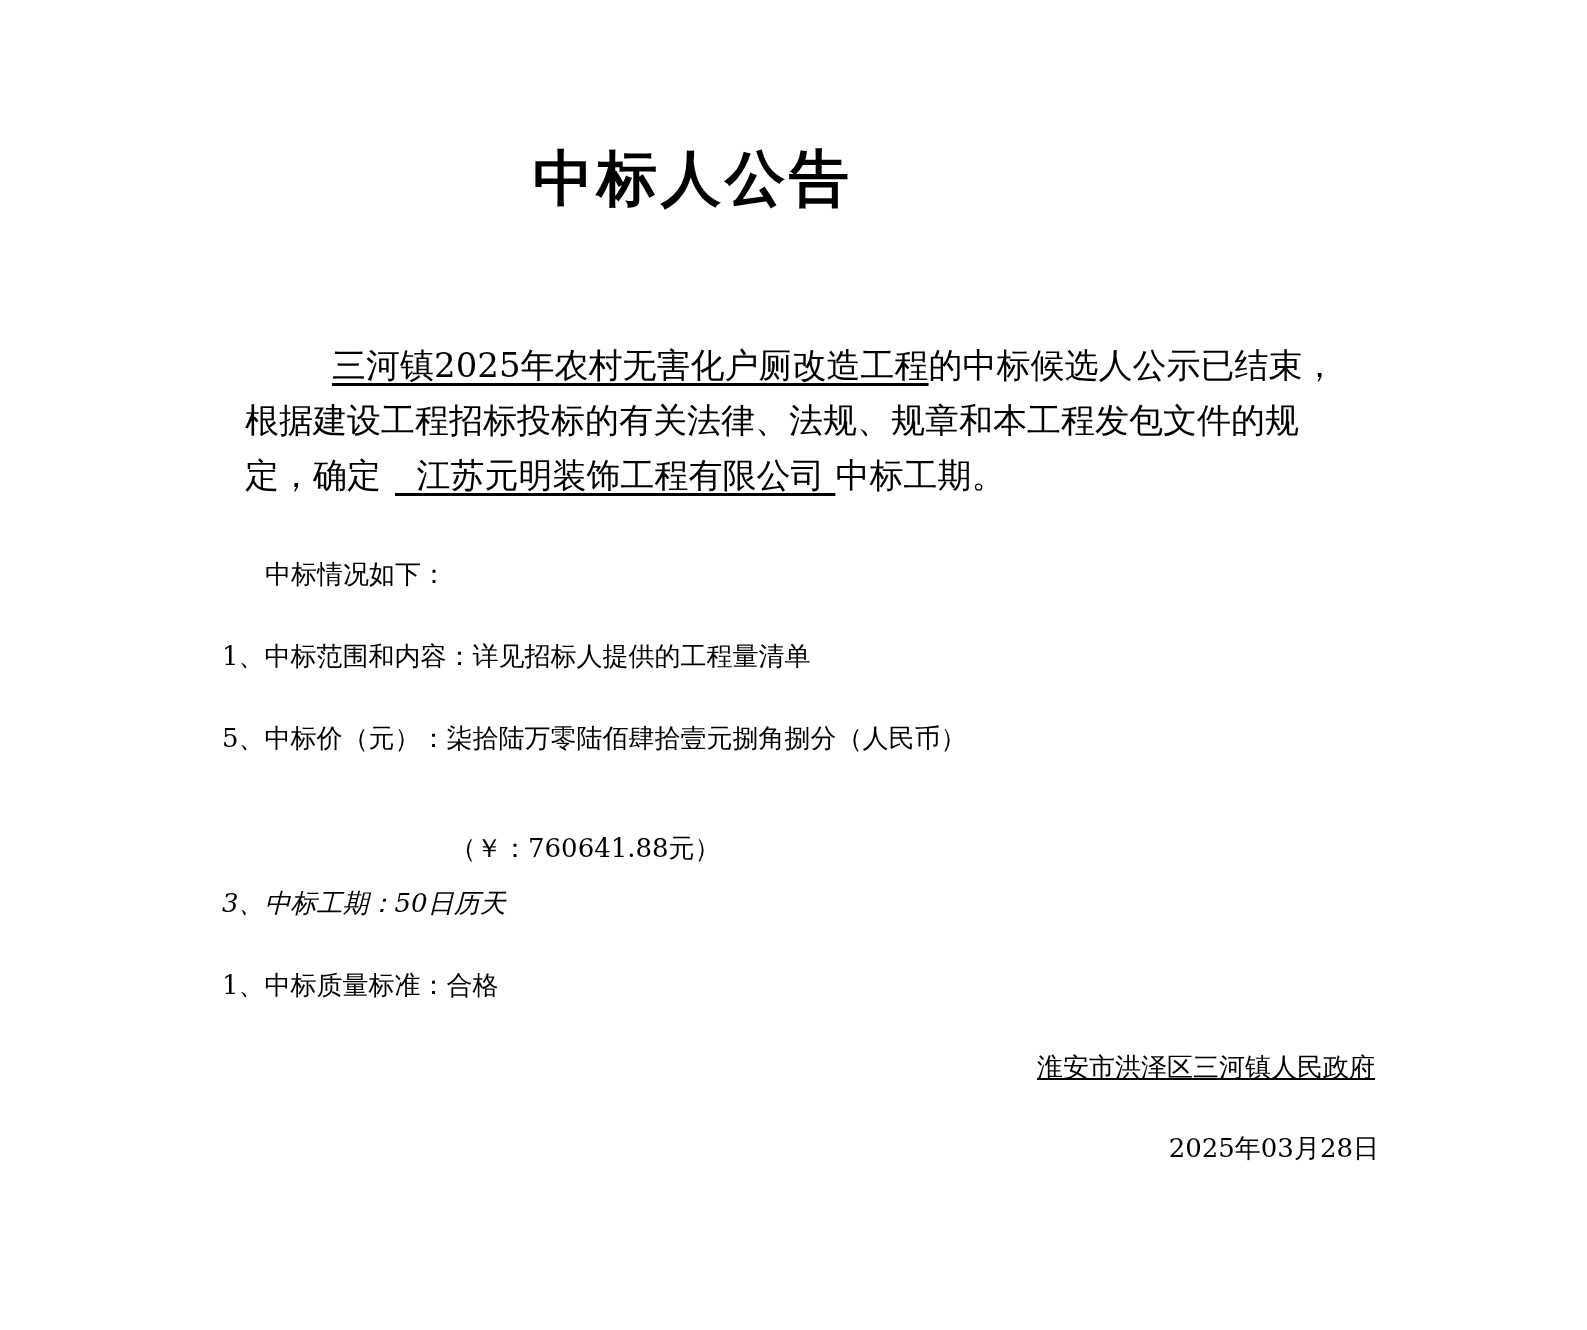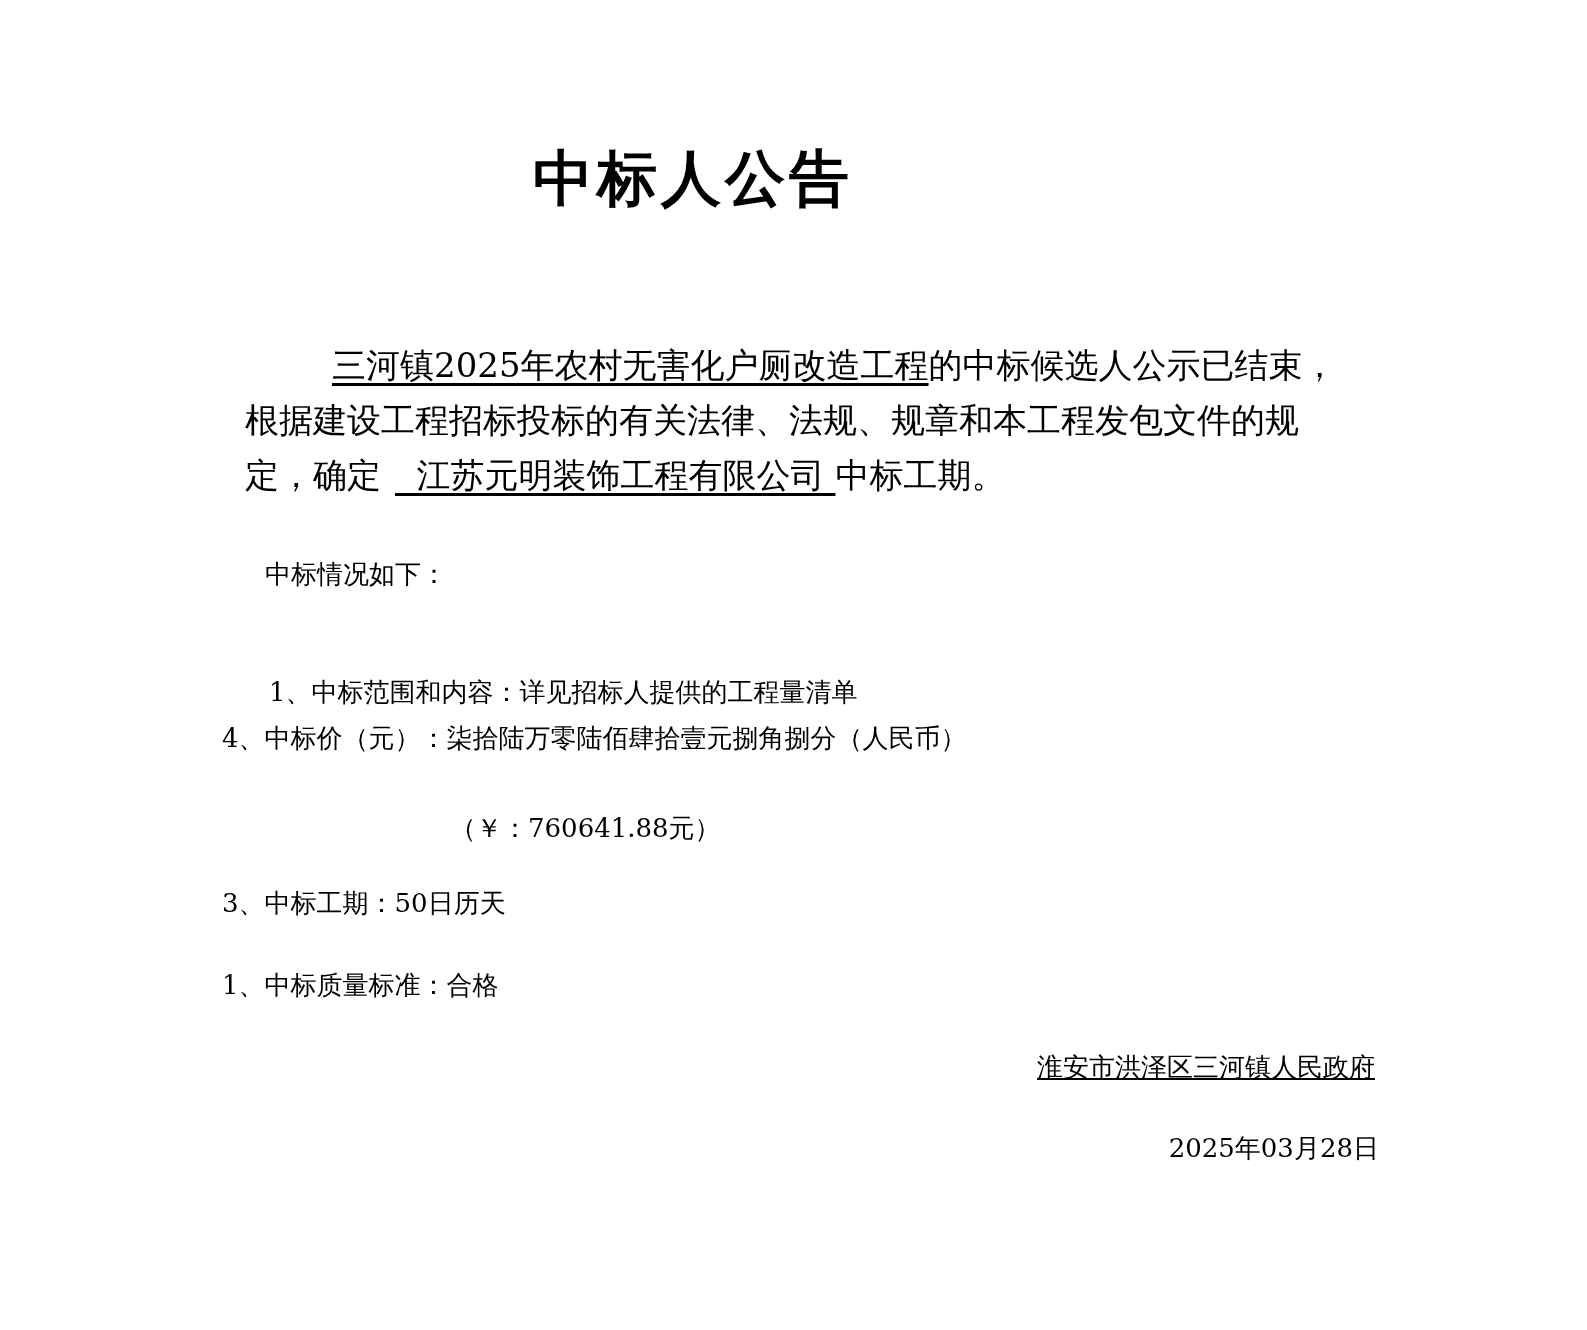--- a/index.html
+++ b/index.html
@@ -25,33 +25,33 @@
 </style>
 </head>
 <body>
 
 <div class="title">中标人公告</div>
 
 <div class="para"><span class="indent"></span><span class="u">三河镇2025年农村无害化户厕改造工程</span><span>的中标候选人公示已结束，根据建设工程招标投标的有关法律、法规、规章和本工程发包文件的规定，确定</span><span class="u" style="white-space:pre">  江苏元明装饰工程有限公司 </span><span>中标工期。</span></div>
 
 <div class="line" style="left:265px; top:552px;">中标情况如下：</div>
 
-<div class="line" style="left:222px; top:670px;margin-left:47px;">
+<div class="line" style="left:222px; top:634px;">
   <span>1、中标范围和内容：</span><span>详见招标人提供的工程量清单</span>
 </div>
 
 <div class="line" style="left:222px; top:716px;">
-  <span>4、中标价（元）：</span><span>柒拾陆万零陆佰肆拾壹元捌角捌分（人民币）</span>
+  <span>5、中标价（元）：</span><span>柒拾陆万零陆佰肆拾壹元捌角捌分（人民币）</span>
 </div>
 
-<div class="line" style="left:450px; top:806px;">
+<div class="line" style="left:450px; top:826px;">
   <span>（￥：760641.88元）</span>
 </div>
 
-<div class="line" style="left:222px; top:881px;">
+<div class="line" style="left:222px; top:881px;font-style:italic;">
   <span>3、中标工期：</span><span>50日历天</span>
 </div>
 
 <div class="line" style="left:222px; top:963px;">
   <span>1、中标质量标准：</span><span>合格</span>
 </div>
 
 <div class="line right" style="right:212px; top:1045px;text-decoration:underline;">淮安市洪泽区三河镇人民政府</div>
 
 <div class="line right" style="right:208px; top:1126px;">2025年03月28日</div>

